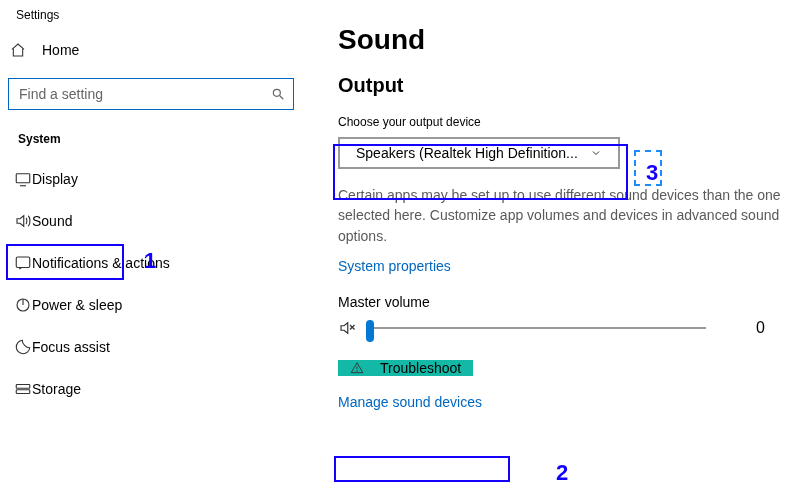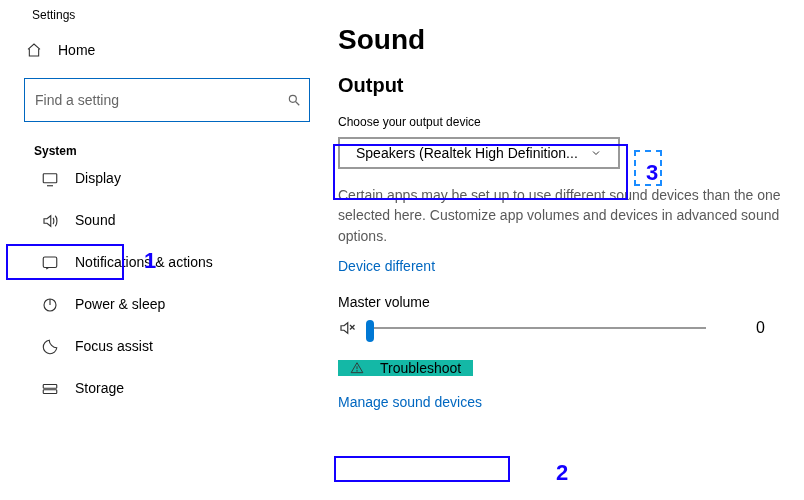--- a/index.html
+++ b/index.html
@@ -1,29 +1,29 @@
 <!DOCTYPE html>
 <html><head>
 <meta charset="utf-8">
 <style>
   * { box-sizing: border-box; }
   html, body { margin:0; padding:0; font-family: "Segoe UI", Arial, sans-serif; font-size:14px; color:#000; background:#fff; }
   .window { width:804px; height:500px; position:relative; overflow:hidden; }
-  .sidebar { position:absolute; left:16px; top:0; width:310px; height:100%; padding:6px 0 0 0; }
+  .sidebar { position:absolute; left:0; top:0; width:310px; height:100%; padding:6px 0 0 0; }
   .title-small { font-size:12px; padding-left:16px; padding-top:2px; }
   .topcontrols { padding:12px 16px 0 8px; }
   .home-row { display:flex; align-items:center; gap:16px; padding:8px 0 8px 0; margin-left:2px; font-size:14px; cursor:pointer; }
   .home-icon svg { width:16px; height:16px; display:block; }
-  .searchbox { display:flex; align-items:center; justify-content:space-between; border:1px solid #0067c0; height:44px; padding:0 8px; margin-top:12px; cursor:text; }
+  .searchbox { display:flex; align-items:center; justify-content:space-between; border:1px solid #0067c0; height:32px; padding:0 8px; margin-top:12px; cursor:text; }
   .searchbox input { border:none; outline:none; font-size:14px; width:100%; font-family: inherit; color:#000; }
   .searchbox input::placeholder { color:#666; }
   .search-icon svg { width:14px; height:14px; display:block; stroke:#666; }
   .group-heading { font-weight:600; font-size:12px; padding:22px 0 8px 18px; }
   .nav { padding-top:4px; }
-  .nav-item { display:flex; align-items:flex-start; gap:16px; height:42px; padding-left:25px; font-size:14px; cursor:pointer; }
+  .nav-item { display:flex; align-items:center; height:42px; padding-left:14px; font-size:14px; cursor:pointer; }
   .nav-icon { width:18px; display:flex; justify-content:center; align-items:center; }
   .nav-icon svg { width:18px; height:18px; display:block; stroke:#333; fill:none; }
   .highlight-1 { position:absolute; left:6px; top:244px; width:118px; height:36px; border:2px solid #1400ff; pointer-events:none; }
   .marker { position:absolute; color:#1400ff; font-weight:700; font-size:22px; pointer-events:none; }
   .marker.m1 { left:144px; top:248px; }
   .marker.m2 { left:556px; top:460px; }
   .marker.m3 { left:646px; top:160px; }
   .marker-box3 { position:absolute; left:634px; top:150px; width:28px; height:36px; border:2px dashed #1a8cff; pointer-events:none; }
 
   .content { position:absolute; left:338px; top:0; width:460px; padding:24px 0 0 0; }
@@ -151,21 +151,21 @@
       <span>Speakers (Realtek High Definition...</span>
       <span class="chev">
         <svg viewBox="0 0 24 24" fill="none" stroke-width="2">
             <polyline points="6 9 12 15 18 9"></polyline>
           </svg>
       </span>
     </div>
 
     <div class="desc">Certain apps may be set up to use different sound devices than the one selected here. Customize app volumes and devices in advanced sound options.</div>
 
-    <span class="link">Device different</span>
+    <span class="link">System properties</span>
 
     <div class="mv-label">Master volume</div>
     <div class="volume-row">
       <span class="mute-icon">
         <svg viewBox="0 0 24 24" stroke-width="1.6">
             <path d="M4 9v6h4l5 4V5L8 9H4z"></path>
             <line x1="16" y1="8" x2="22" y2="14"></line>
             <line x1="22" y1="8" x2="16" y2="14"></line>
           </svg>
       </span>

